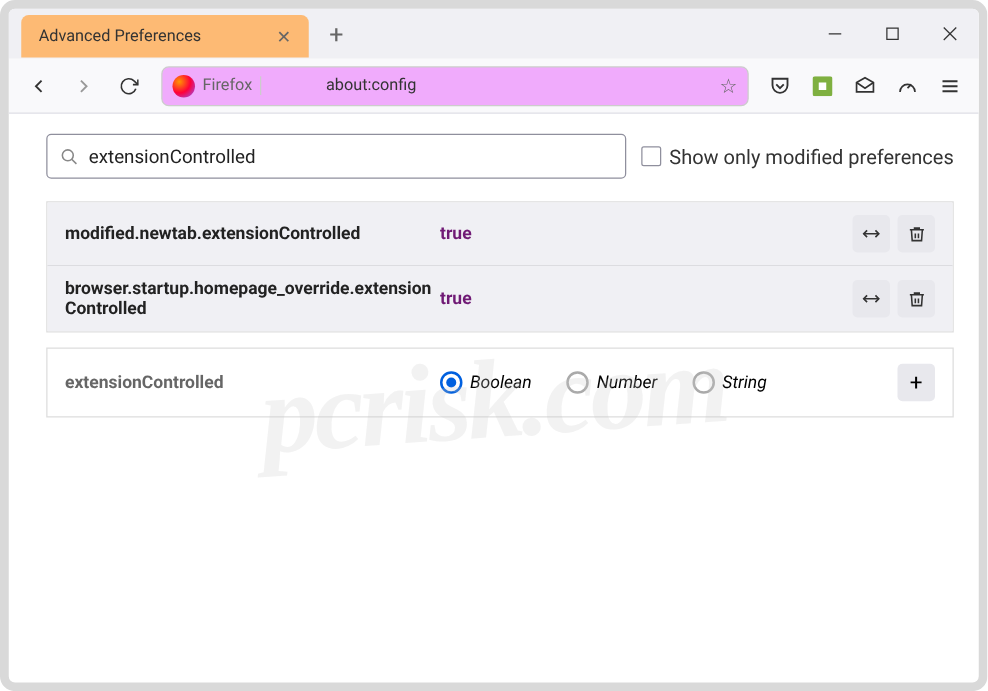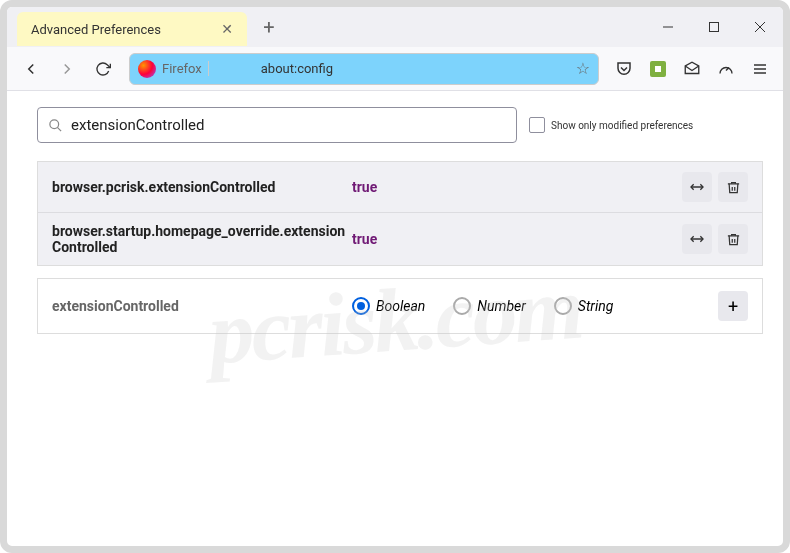--- a/index.html
+++ b/index.html
@@ -26,21 +26,21 @@
     }
     .titlebar {
       height: 40px;
       background: #f0f0f4;
       display: flex;
       align-items: center;
     }
     .tab {
       display: flex;
       align-items: center;
-      background: #fef9c3;
+      background: #fdba74;
       height: 34px;
       margin: 4px 0 0 10px;
       padding: 0 10px 0 14px;
       border-top-left-radius: 6px;
       border-top-right-radius: 6px;
       width: 230px;
       font-size: 13px;
       color: #333;
     }
     .tab .tab-title {
@@ -89,21 +89,21 @@
       height: 32px;
       display: flex;
       align-items: center;
       justify-content: center;
       cursor: pointer;
       border-radius: 4px;
     }
     .addr-bar {
       flex: 1;
       height: 32px;
-      background: #7dd3fc;
+      background: #f0abfc;
       border: 1px solid #ccc;
       border-radius: 6px;
       display: flex;
       align-items: center;
       padding: 0 8px;
       margin: 0 6px;
       font-size: 13px;
     }
     .addr-bar .fx-logo {
       width: 18px;
@@ -161,21 +161,21 @@
       margin-right: 8px;
     }
     .search-box .search-text {
       font-size: 15px;
       color: #222;
     }
     .checkbox-row {
       display: flex;
       align-items: center;
       gap: 6px;
-      font-size: 10px;
+      font-size: 16px;
       color: #333;
     }
     .checkbox {
       width: 16px;
       height: 16px;
       border: 1px solid #8f8f9d;
       border-radius: 2px;
     }
     .pref-table {
       border: 1px solid #ddd;
@@ -387,21 +387,21 @@
         <span class="search-text">extensionControlled</span>
       </div>
       <label class="checkbox-row">
         <span class="checkbox"></span>
         <span>Show only modified preferences</span>
       </label>
     </div>
 
     <div class="pref-table">
       <div class="pref-row">
-        <div class="pref-name">browser.pcrisk.extensionControlled</div>
+        <div class="pref-name">modified.newtab.extensionControlled</div>
         <div class="pref-value">true</div>
         <div class="pref-actions">
           <div class="pref-action-btn">
             <svg width="16" height="16" viewBox="0 0 24 24" fill="none" stroke="#333" stroke-width="2">
                 <path d="M7 8l-4 4 4 4"></path>
                 <path d="M17 8l4 4-4 4"></path>
                 <line x1="3" y1="12" x2="21" y2="12"></line>
               </svg>
           </div>
           <div class="pref-action-btn">

